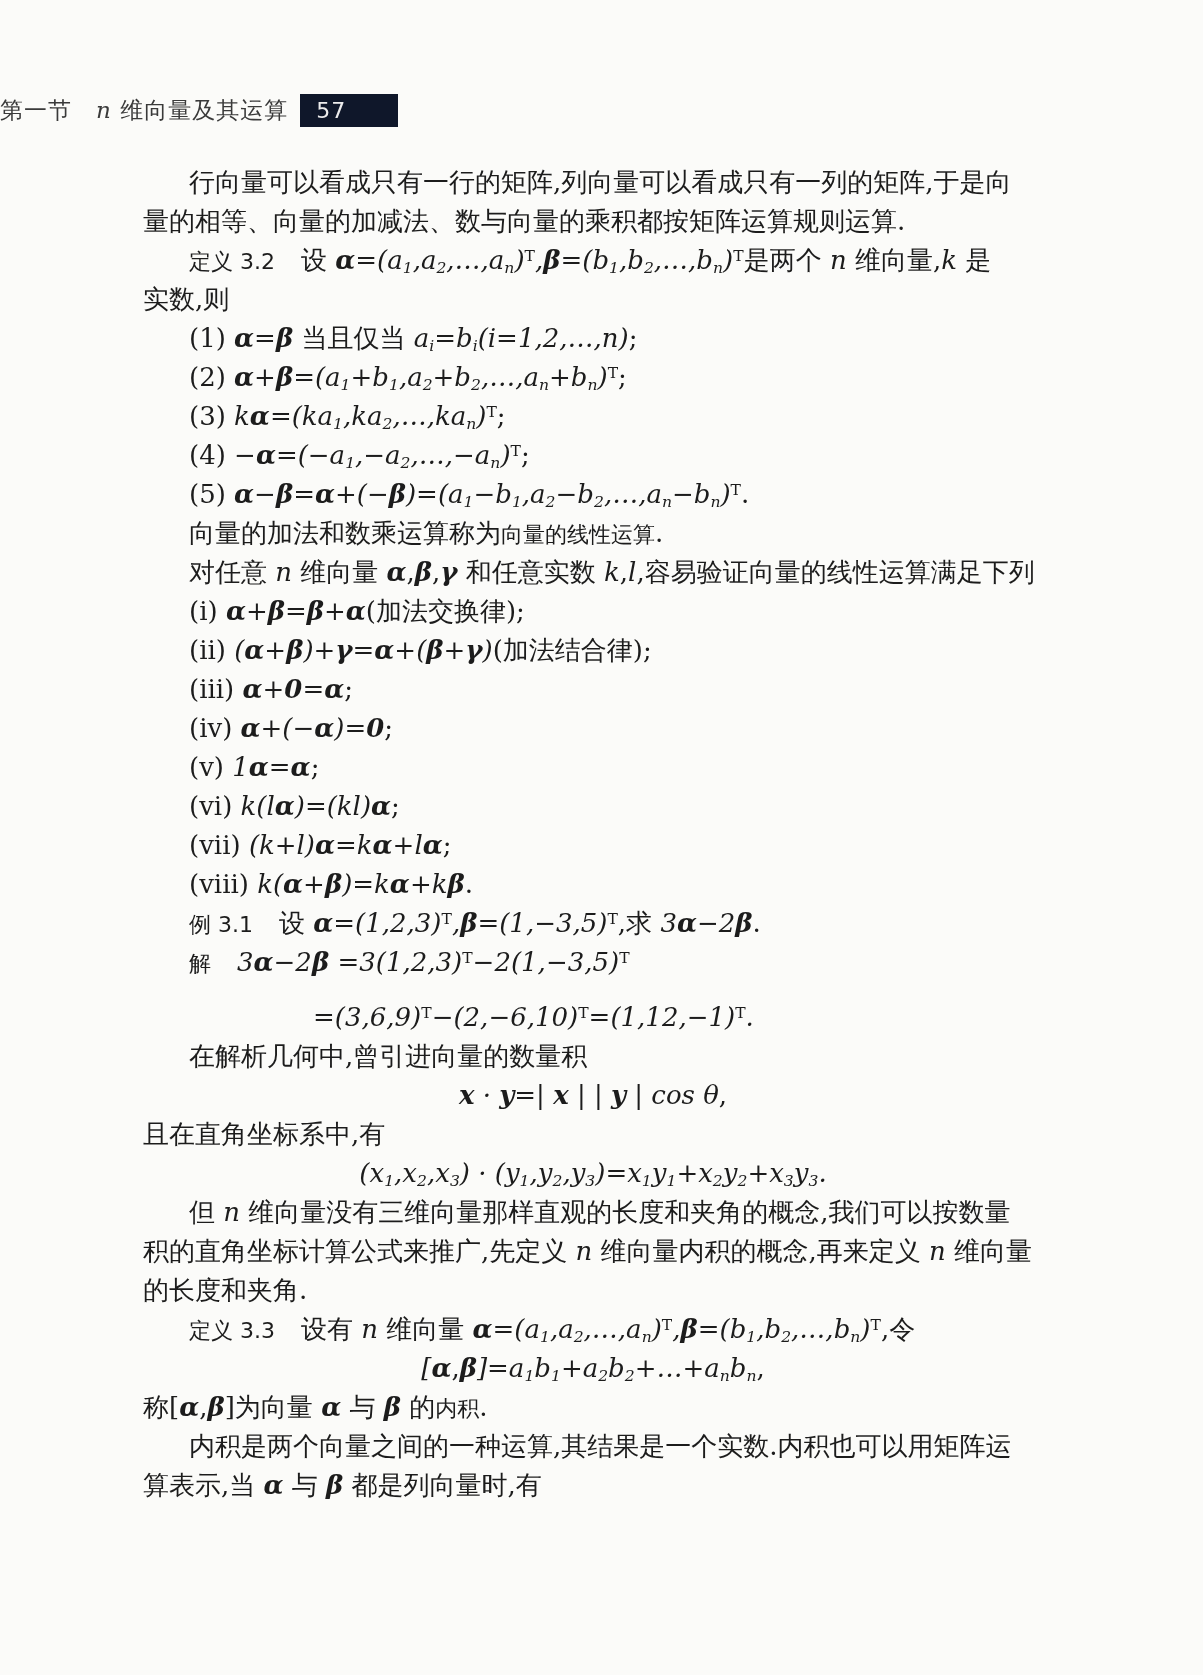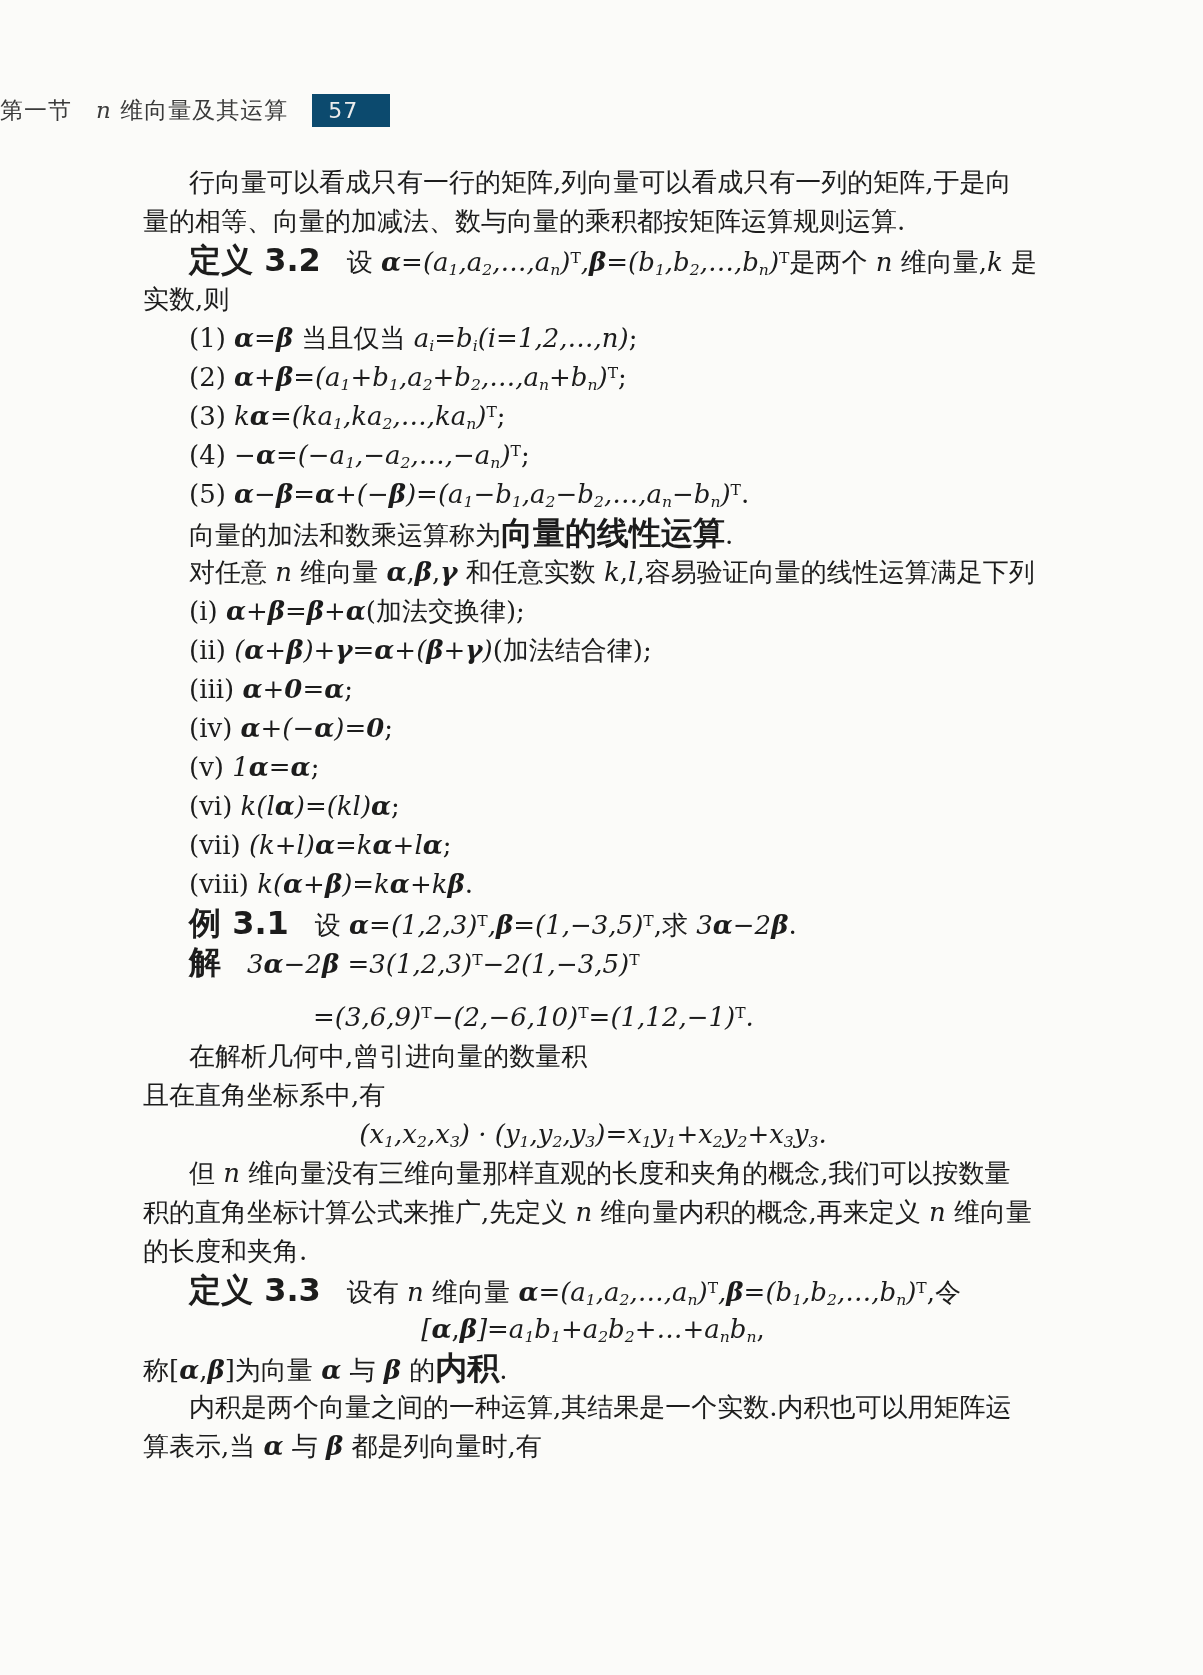--- a/index.html
+++ b/index.html
@@ -1,30 +1,30 @@
 <!DOCTYPE html>
 <html><head>
 <meta charset="utf-8">
 <style>
   html,body{margin:0;padding:0;background:#fbfbf9;}
   .page{position:relative;width:1203px;height:1675px;background:#fbfbf9;overflow:hidden;
         font-family:"DejaVu Serif","Liberation Serif",serif;color:#1c1c1c;}
   .header{position:absolute;top:94px;left:0;right:0;height:33px;display:flex;
           justify-content:flex-start;align-items:center;font-size:23px;color:#3a3a3a;letter-spacing:1px;}
-  .badge{width:78px;height:33px;margin-left:24px;background:#0c4a6e;color:#ececec;
+  .badge{width:98px;height:33px;margin-left:12px;background:#0f172a;color:#ececec;
          font-family:"DejaVu Sans","Liberation Sans",sans-serif;font-size:22px;
          display:flex;align-items:center;padding-left:16px;box-sizing:border-box;}
   .content{position:absolute;left:143px;top:163px;width:900px;}
   .line{height:39px;line-height:39px;white-space:nowrap;font-size:26px;}
   .ind0{padding-left:0;}
   .ind1{padding-left:46px;}
   .ind2{padding-left:170px;margin-top:16px;}
   .ctr{text-align:center;}
   .seg-t{}
-  .seg-b{font-family:"DejaVu Sans","Liberation Sans",sans-serif;font-weight:bold;font-size:32px;}
+  .seg-b{font-family:"DejaVu Sans","Liberation Sans",sans-serif;font-weight:normal;font-size:22px;}
   .seg-f{font-style:italic;}
   .seg-v{font-style:italic;font-weight:bold;}
   sub,sup{font-size:60%;line-height:0;}
   sub{vertical-align:-0.28em;}
   sup{vertical-align:0.5em;font-style:normal;}
 </style>
 </head>
 <body>
 
 <div class="page">
@@ -51,20 +51,21 @@
       <div class="line ind1"><span class="seg-t">(iii) </span><span class="seg-v">α</span><span class="seg-f">+</span><span class="seg-v">0</span><span class="seg-f">=</span><span class="seg-v">α</span><span class="seg-t">;</span></div>
       <div class="line ind1"><span class="seg-t">(iv) </span><span class="seg-v">α</span><span class="seg-f">+(−</span><span class="seg-v">α</span><span class="seg-f">)=</span><span class="seg-v">0</span><span class="seg-t">;</span></div>
       <div class="line ind1"><span class="seg-t">(v) </span><span class="seg-f">1</span><span class="seg-v">α</span><span class="seg-f">=</span><span class="seg-v">α</span><span class="seg-t">;</span></div>
       <div class="line ind1"><span class="seg-t">(vi) </span><span class="seg-f">k(l</span><span class="seg-v">α</span><span class="seg-f">)=(kl)</span><span class="seg-v">α</span><span class="seg-t">;</span></div>
       <div class="line ind1"><span class="seg-t">(vii) </span><span class="seg-f">(k+l)</span><span class="seg-v">α</span><span class="seg-f">=k</span><span class="seg-v">α</span><span class="seg-f">+l</span><span class="seg-v">α</span><span class="seg-t">;</span></div>
       <div class="line ind1"><span class="seg-t">(viii) </span><span class="seg-f">k(</span><span class="seg-v">α</span><span class="seg-f">+</span><span class="seg-v">β</span><span class="seg-f">)=k</span><span class="seg-v">α</span><span class="seg-f">+k</span><span class="seg-v">β</span><span class="seg-t">.</span></div>
       <div class="line ind1"><span class="seg-b">例 3.1</span><span class="seg-t">　设 </span><span class="seg-v">α</span><span class="seg-f">=(1,2,3)<sup>T</sup>,</span><span class="seg-v">β</span><span class="seg-f">=(1,−3,5)<sup>T</sup></span><span class="seg-t">,求 </span><span class="seg-f">3</span><span class="seg-v">α</span><span class="seg-f">−2</span><span class="seg-v">β</span><span class="seg-t">.</span></div>
       <div class="line ind1"><span class="seg-b">解</span><span class="seg-t">　</span><span class="seg-f">3</span><span class="seg-v">α</span><span class="seg-f">−2</span><span class="seg-v">β</span><span class="seg-f"> =3(1,2,3)<sup>T</sup>−2(1,−3,5)<sup>T</sup></span></div>
       <div class="line ind2"><span class="seg-f">=(3,6,9)<sup>T</sup>−(2,−6,10)<sup>T</sup>=(1,12,−1)<sup>T</sup>.</span></div>
       <div class="line ind1"><span class="seg-t">在解析几何中,曾引进向量的数量积</span></div>
+      <div class="line ctr"><span class="seg-v">x</span><span class="seg-f"> · </span><span class="seg-v">y</span><span class="seg-f">=| </span><span class="seg-v">x</span><span class="seg-f"> | | </span><span class="seg-v">y</span><span class="seg-f"> | cos θ</span><span class="seg-t">,</span></div>
       <div class="line ind0"><span class="seg-t">且在直角坐标系中,有</span></div>
       <div class="line ctr"><span class="seg-f">(x<sub>1</sub>,x<sub>2</sub>,x<sub>3</sub>) · (y<sub>1</sub>,y<sub>2</sub>,y<sub>3</sub>)=x<sub>1</sub>y<sub>1</sub>+x<sub>2</sub>y<sub>2</sub>+x<sub>3</sub>y<sub>3</sub>.</span></div>
       <div class="line ind1"><span class="seg-t">但 </span><span class="seg-f">n</span><span class="seg-t"> 维向量没有三维向量那样直观的长度和夹角的概念,我们可以按数量</span></div>
       <div class="line ind0"><span class="seg-t">积的直角坐标计算公式来推广,先定义 </span><span class="seg-f">n</span><span class="seg-t"> 维向量内积的概念,再来定义 </span><span class="seg-f">n</span><span class="seg-t"> 维向量</span></div>
       <div class="line ind0"><span class="seg-t">的长度和夹角.</span></div>
       <div class="line ind1"><span class="seg-b">定义 3.3</span><span class="seg-t">　设有 </span><span class="seg-f">n</span><span class="seg-t"> 维向量 </span><span class="seg-v">α</span><span class="seg-f">=(a<sub>1</sub>,a<sub>2</sub>,…,a<sub>n</sub>)<sup>T</sup>,</span><span class="seg-v">β</span><span class="seg-f">=(b<sub>1</sub>,b<sub>2</sub>,…,b<sub>n</sub>)<sup>T</sup></span><span class="seg-t">,令</span></div>
       <div class="line ctr"><span class="seg-f">[</span><span class="seg-v">α</span><span class="seg-t">,</span><span class="seg-v">β</span><span class="seg-f">]=a<sub>1</sub>b<sub>1</sub>+a<sub>2</sub>b<sub>2</sub>+…+a<sub>n</sub>b<sub>n</sub></span><span class="seg-t">,</span></div>
       <div class="line ind0"><span class="seg-t">称[</span><span class="seg-v">α</span><span class="seg-t">,</span><span class="seg-v">β</span><span class="seg-t">]为向量 </span><span class="seg-v">α</span><span class="seg-t"> 与 </span><span class="seg-v">β</span><span class="seg-t"> 的</span><span class="seg-b">内积</span><span class="seg-t">.</span></div>
       <div class="line ind1"><span class="seg-t">内积是两个向量之间的一种运算,其结果是一个实数.内积也可以用矩阵运</span></div>
       <div class="line ind0"><span class="seg-t">算表示,当 </span><span class="seg-v">α</span><span class="seg-t"> 与 </span><span class="seg-v">β</span><span class="seg-t"> 都是列向量时,有</span></div>

